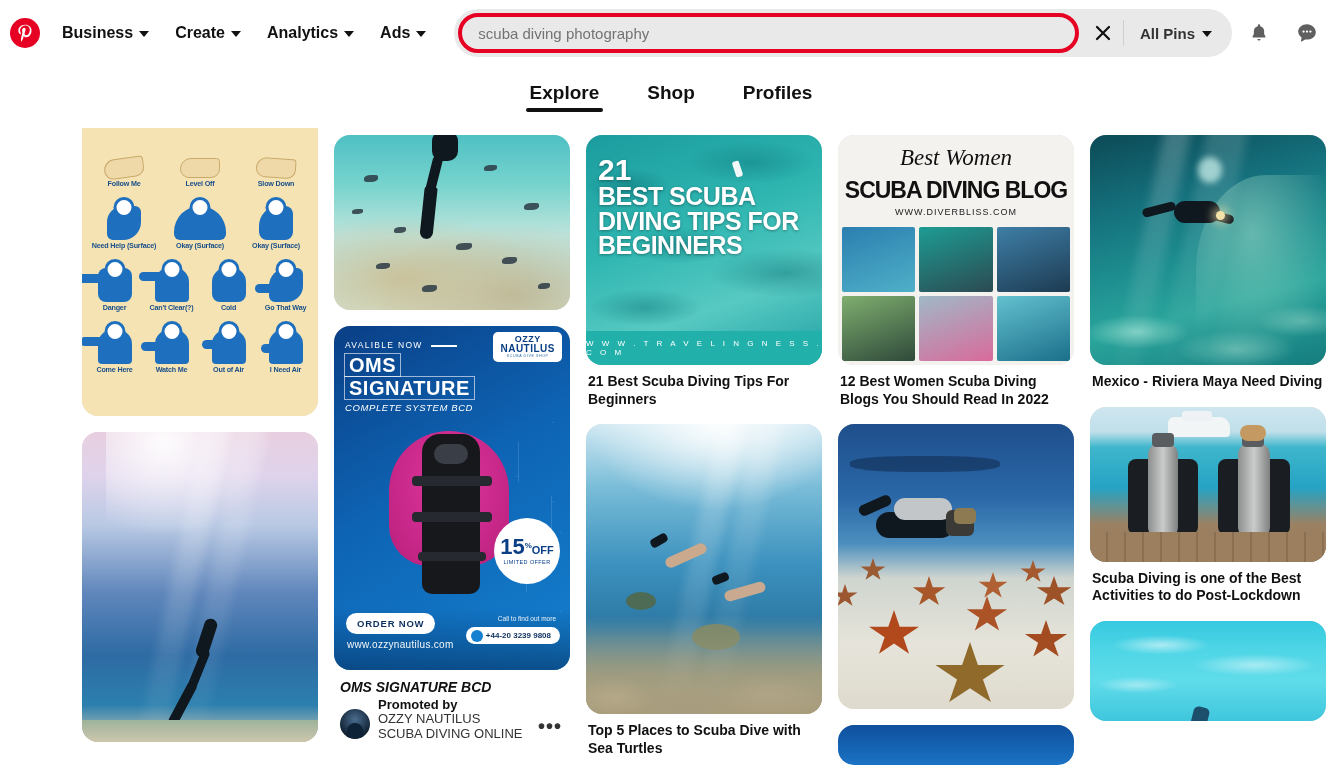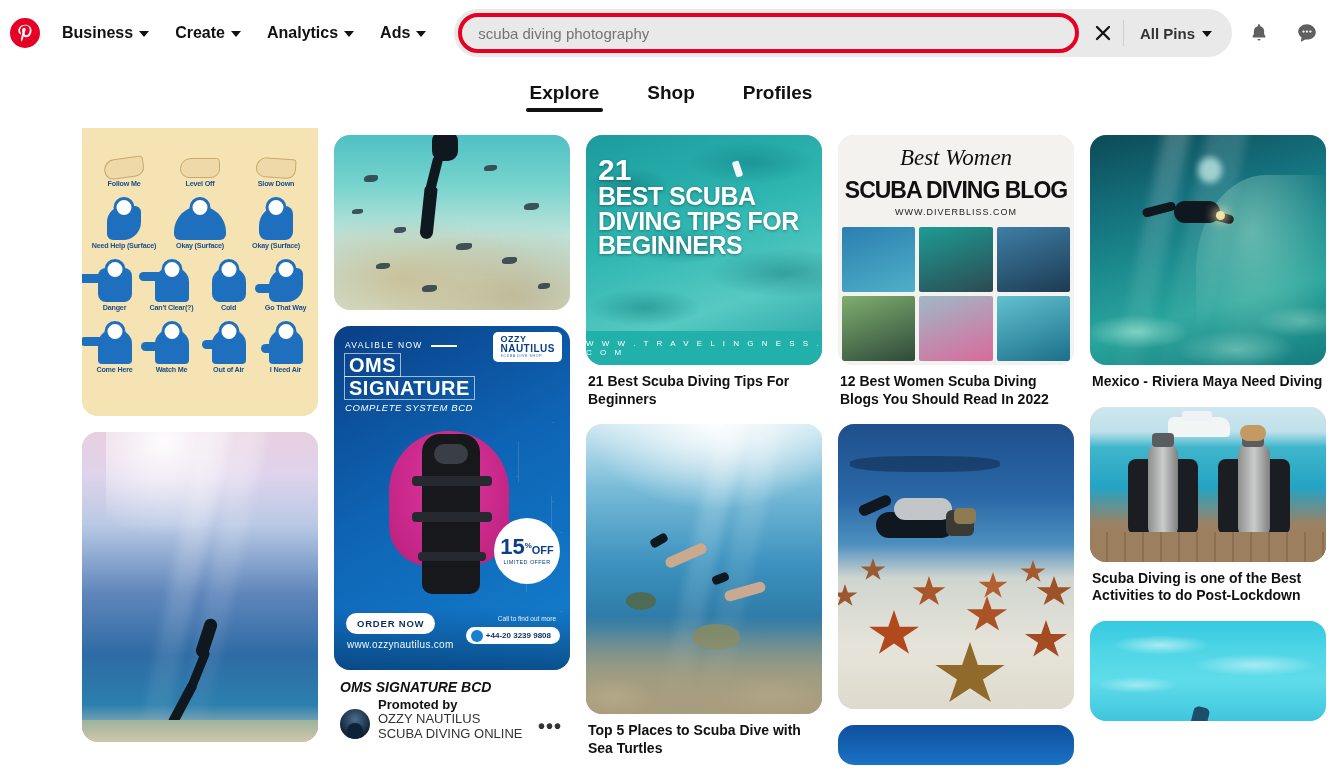--- a/index.html
+++ b/index.html
@@ -245,21 +245,21 @@
     position: relative; overflow: hidden; color: #fff;
   }
   .ad-hex {
     position: absolute; border: 1px solid rgba(255,255,255,.13);
     width: 70px; height: 80px;
     clip-path: polygon(50% 0%, 100% 25%, 100% 75%, 50% 100%, 0% 75%, 0% 25%);
   }
   .ad-logo {
     position: absolute; right: 8px; top: 6px;
     background: #fff; color: #0a3f86; border-radius: 5px;
-    padding: 3px 7px; line-height: 1;
+    padding: 3px 7px; text-align: center; line-height: 1;
   }
   .ad-logo .l1 { font-size: 9px; font-weight: bold; letter-spacing: .5px; }
   .ad-logo .l2 { font-size: 10px; font-weight: bold; letter-spacing: .5px; }
   .ad-logo .l3 { font-size: 3.6px; letter-spacing: .6px; color:#2b6aa8; margin-top:1px;}
   .ad-avail { position: absolute; left: 11px; top: 14px; font-size: 8.5px; letter-spacing: 1.3px; }
   .ad-avail::after {
     content:""; display:inline-block; width:26px; height:2px; background:#fff;
     vertical-align: middle; margin-left: 8px;
   }
   .ad-oms {

